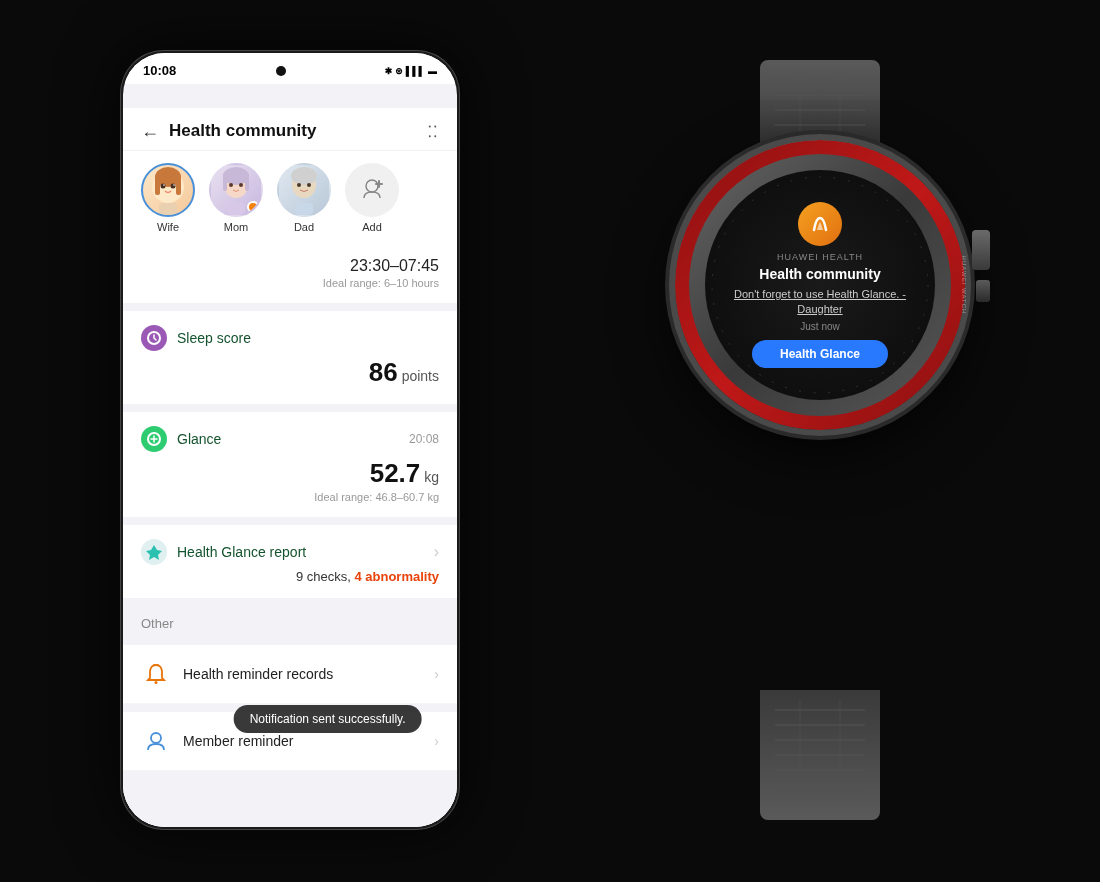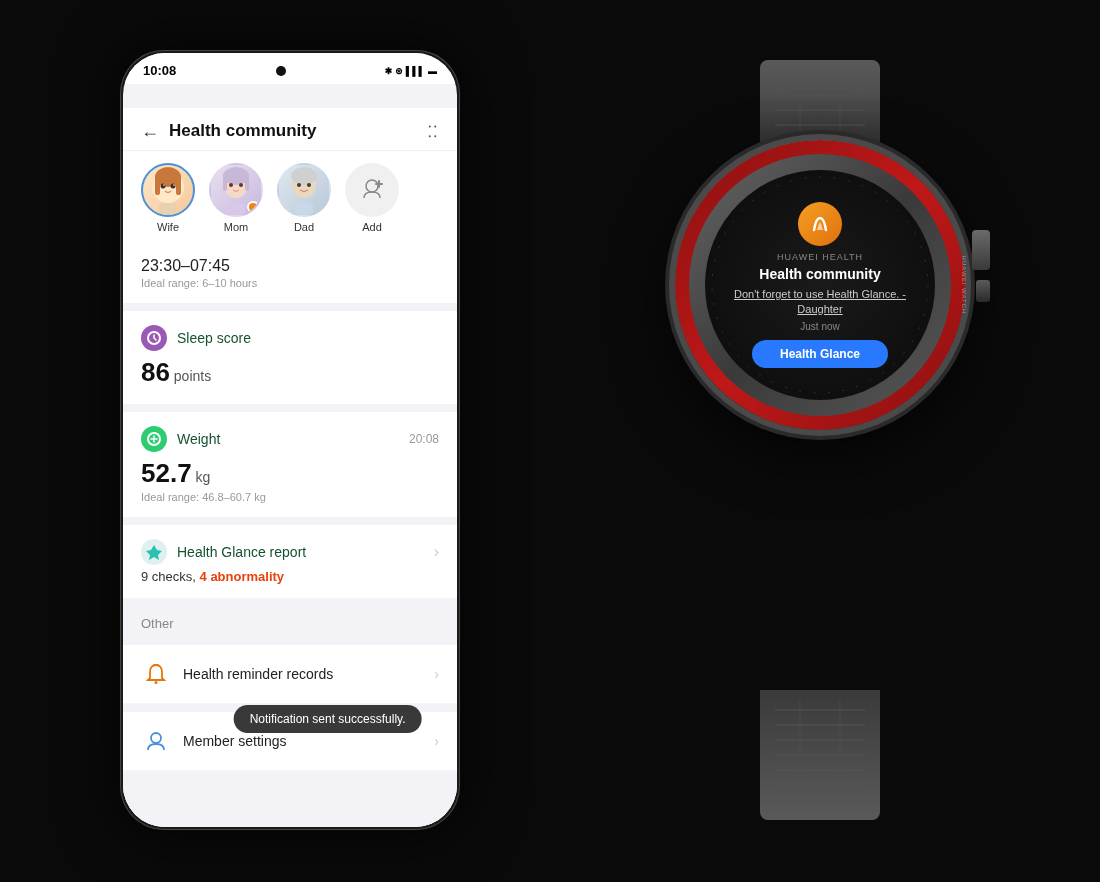--- a/index.html
+++ b/index.html
@@ -161,20 +161,21 @@
       flex-direction: column;
       gap: 8px;
       padding: 0;
     }
 
     
     .card {
       background: #fff;
       margin: 0;
       padding: 14px 18px;
+      text-align: right;
     }
     .card-row {
       display: flex;
       align-items: center;
       gap: 10px;
       margin-bottom: 6px;
     }
     .card-icon {
       width: 26px;
       height: 26px;
@@ -594,21 +595,21 @@
 
         <div class="card">
           <div class="card-row">
             <div class="card-icon" style="background: #2ecc71;">
               <svg width="16" height="16" viewBox="0 0 16 16">
                   <circle cx="8" cy="8" r="6" fill="none" stroke="#fff" stroke-width="2"></circle>
                   <line x1="8" y1="5" x2="8" y2="11" stroke="#fff" stroke-width="1.5" stroke-linecap="round"></line>
                   <line x1="5" y1="8" x2="11" y2="8" stroke="#fff" stroke-width="1.5" stroke-linecap="round"></line>
                 </svg>
             </div>
-            <span class="card-title">Weight</span>
+            <span class="card-title">Glance</span>
             <span class="card-time">20:08</span>
           </div>
           <div class="card-value">
             <span>52.7</span><span class="card-unit"> <span>kg</span></span>
           </div>
           <div class="card-sub">Ideal range: 46.8–60.7 kg</div>
         </div>
 
         <div class="card" style="cursor:pointer;">
           <div class="glance-row">
@@ -643,21 +644,21 @@
           <div class="tooltip">Notification sent successfully.</div>
         </div>
 
         <div class="list-item">
           <div class="list-icon blue">
             <svg width="22" height="22" viewBox="0 0 22 22">
                 <circle cx="11" cy="8" r="5" fill="none" stroke="#4a90d9" stroke-width="1.8"></circle>
                 <path d="M3 20 Q3 14 11 14 Q19 14 19 20" fill="none" stroke="#4a90d9" stroke-width="1.8"></path>
               </svg>
           </div>
-          <span class="list-text">Member settings</span>
+          <span class="list-text">Member reminder</span>
           <span class="list-chevron">›</span>
         </div>
 
       </div>
     </div>
   </div>
 </div>
 
 <div class="watch-container">
   <div class="watch-body">

